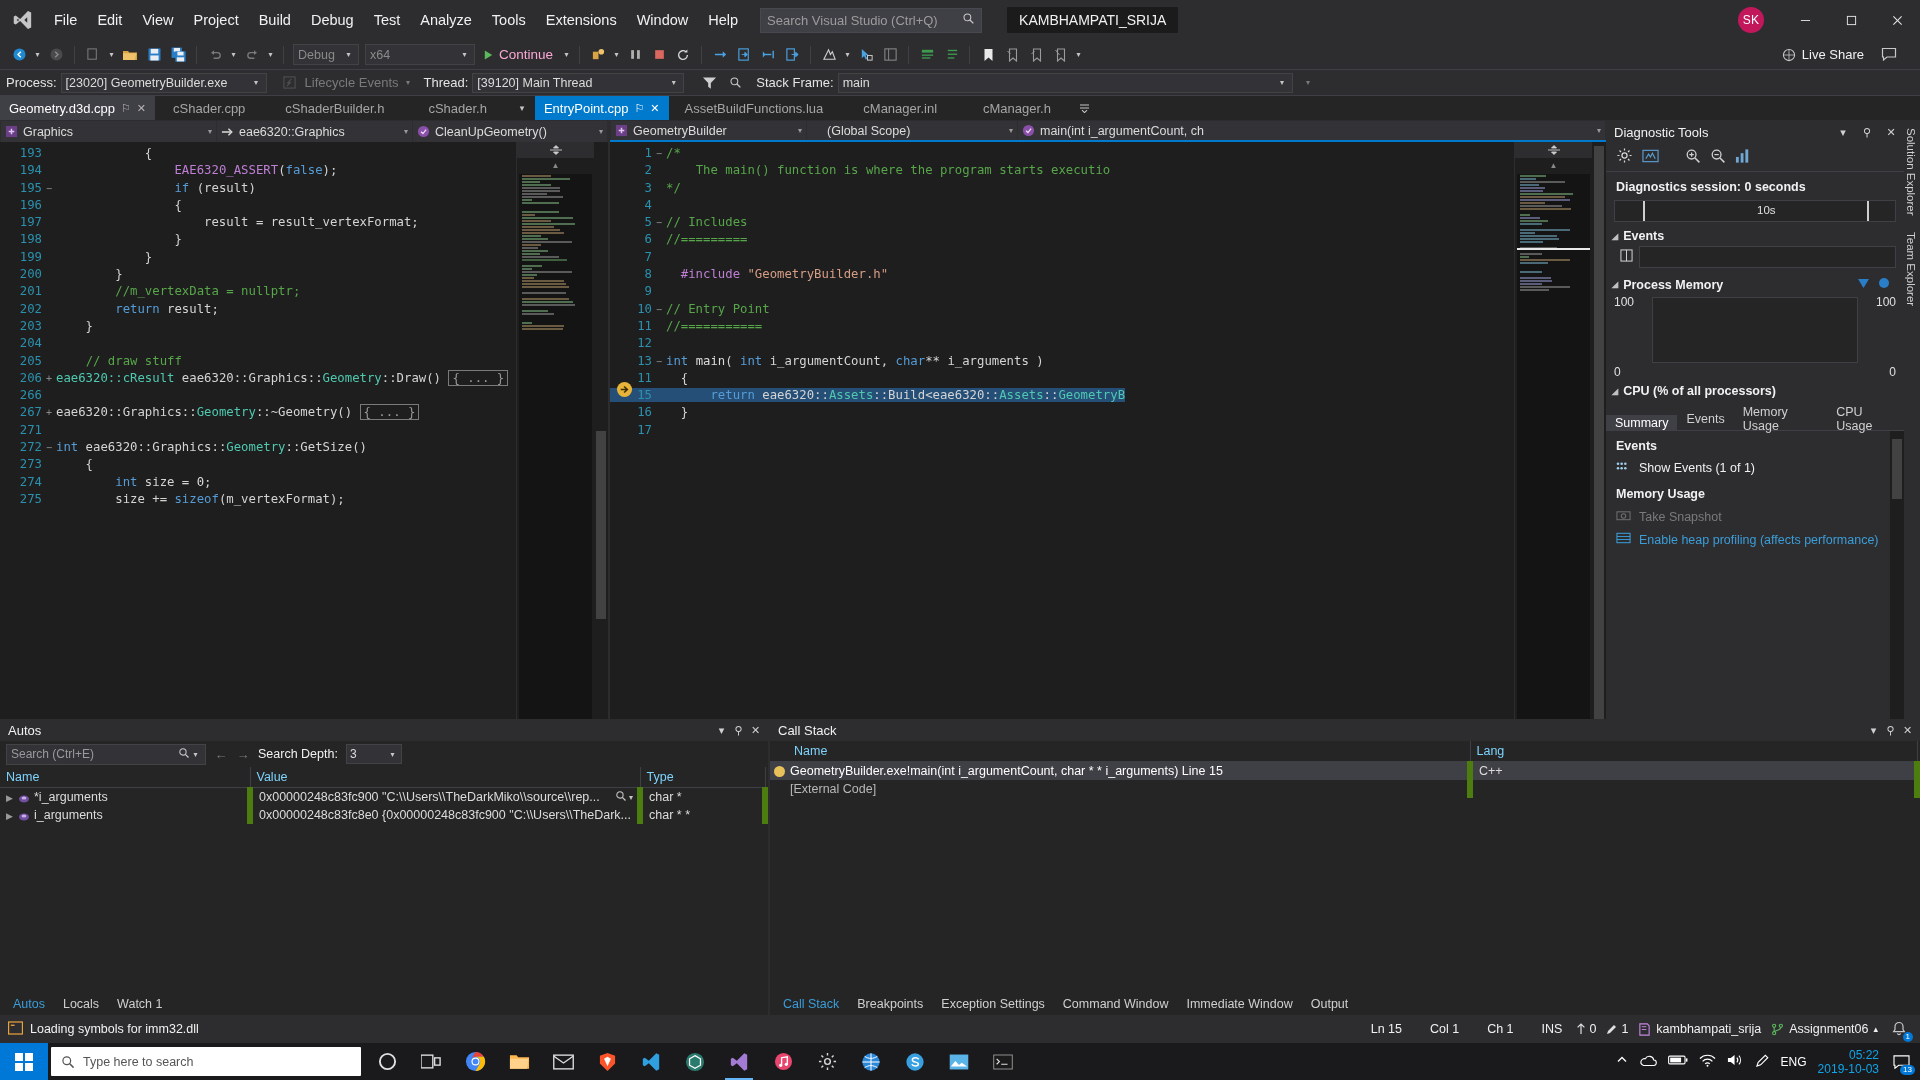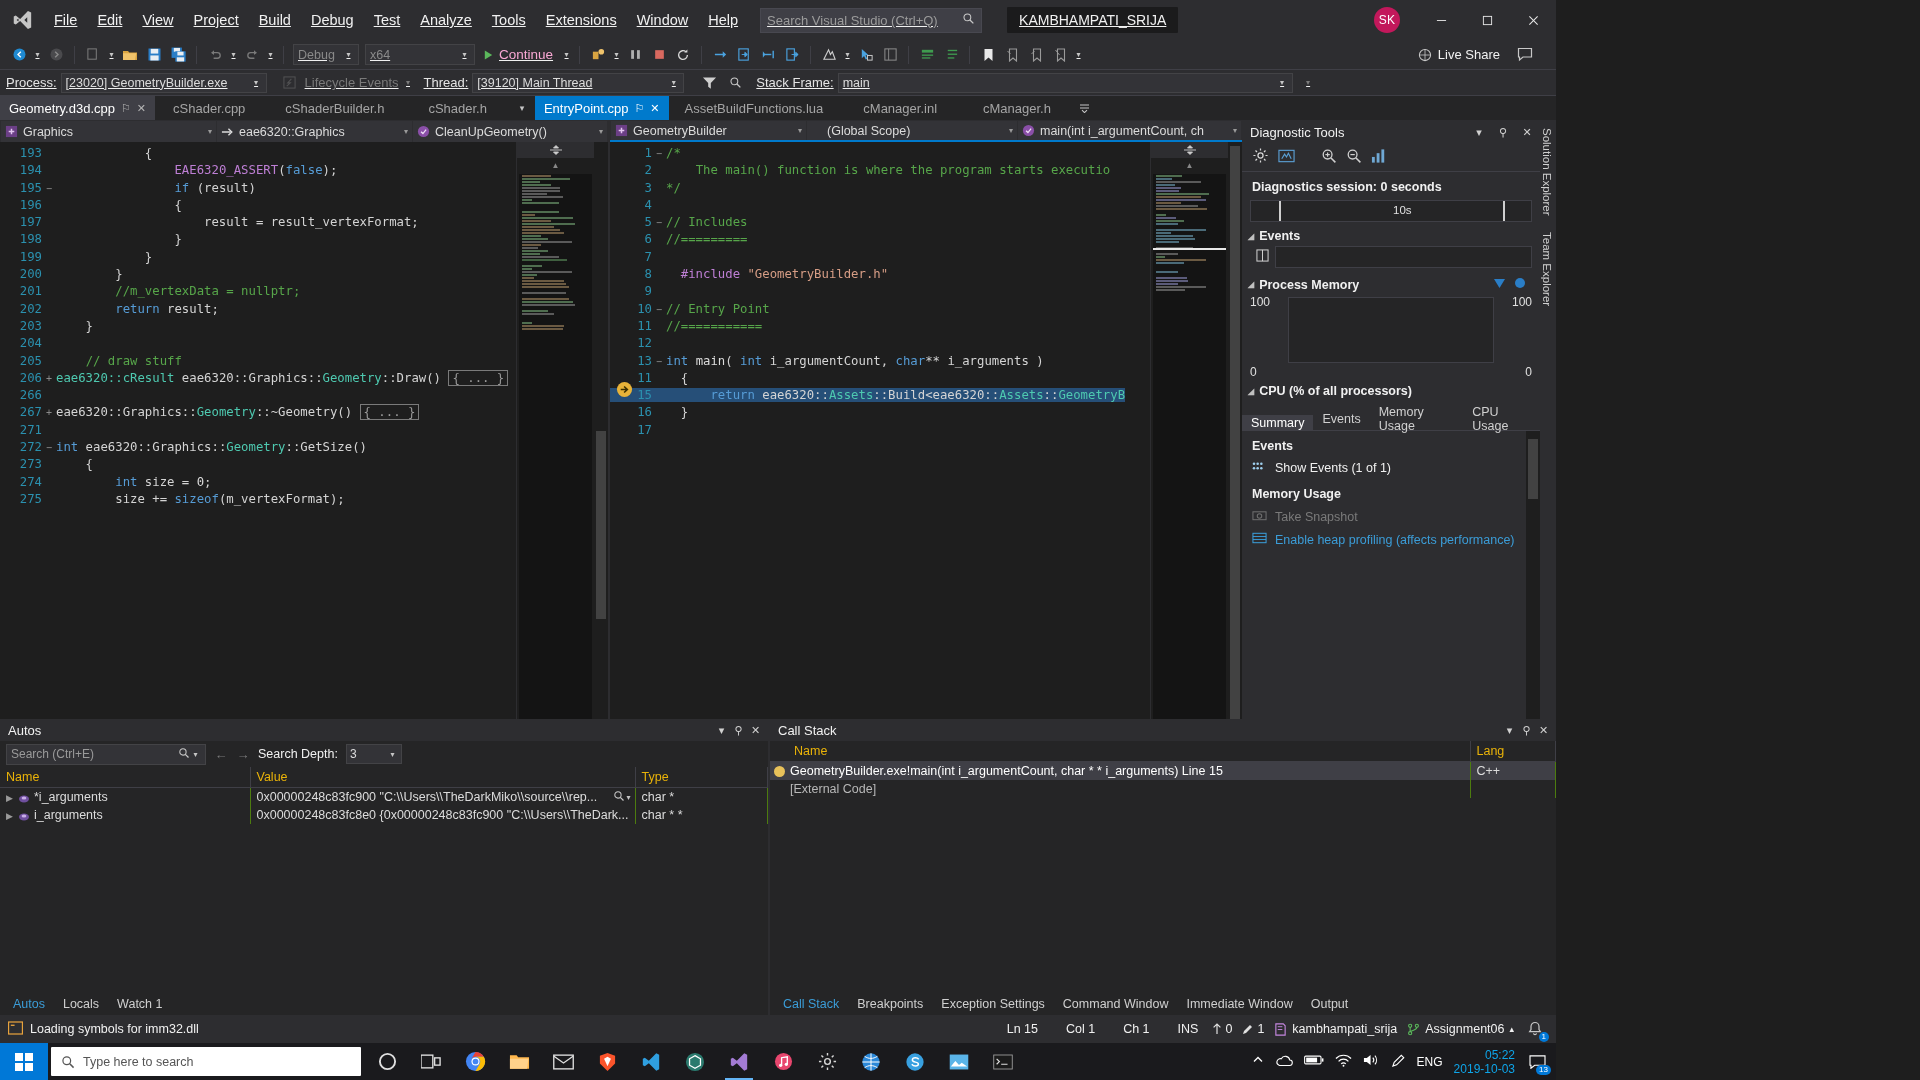--- a/index.html
+++ b/index.html
@@ -4,21 +4,21 @@
 <style>
   * { box-sizing: border-box; margin:0; padding:0; }
   html, body {
     width:1920px; height:1080px;
     background:#1e1e1e;
     font-family:"Liberation Sans", sans-serif;
     color:#f1f1f1;
     overflow:hidden;
     -webkit-font-smoothing:antialiased;
   }
-  .app { position:relative; width:1556px; height:1080px; background:#2d2d30;text-decoration:underline; }
+  .app { position:relative; width:1920px; height:1080px; background:#2d2d30; }
 
   
   .titlebar {
     height:40px; background:#2d2d30; display:flex; align-items:center;
     position:relative;
   }
   .vs-logo { width:44px; height:40px; display:flex; align-items:center; justify-content:center; }
   .menu { display:flex; align-items:center; }
   .menu-item {
     font-size:14.5px; color:#f1f1f1; padding:5px 10px; cursor:default;
@@ -252,25 +252,25 @@
     display:flex; align-items:center; padding:0 4px; color:#9a9a9a; font-size:12px;
   }
   .nav-arrow { color:#7a7a7a; font-size:13px; width:14px; text-align:center; }
   .depth-combo {
     width:56px; height:20px; background:#333337; border:1px solid #434346;
     display:flex; align-items:center; justify-content:space-between;
     padding:0 3px; font-size:12px; color:#dcdcdc;
   }
   table.grid { width:100%; border-collapse:collapse; font-size:12.5px; }
   table.grid th {
-    text-align:left; font-weight:normal; background:#252526; color:#eab308;
+    text-align:left; font-weight:normal; background:#252526; color:#7dd3fc;
     padding:3px 6px; border-right:1px solid #3f3f46; border-bottom:1px solid #3f3f46;
   }
   table.grid td {
-    padding:2px 6px; color:#dcdcdc; border-right:1px solid #4d7c0f;
+    padding:2px 6px; color:#dcdcdc; border-right:6px solid #4d7c0f;
     white-space:nowrap; overflow:hidden; text-overflow:ellipsis;
   }
   .expander { display:inline-block; width:12px; color:#9a9a9a; font-size:9px; }
   .varicon {
     display:inline-block; width:12px; height:10px; margin-right:4px;
     vertical-align:middle;
   }
   .callstack { flex:1; }
   .cs-row.current { background:#3f3f46; }
   .bp-dot {

